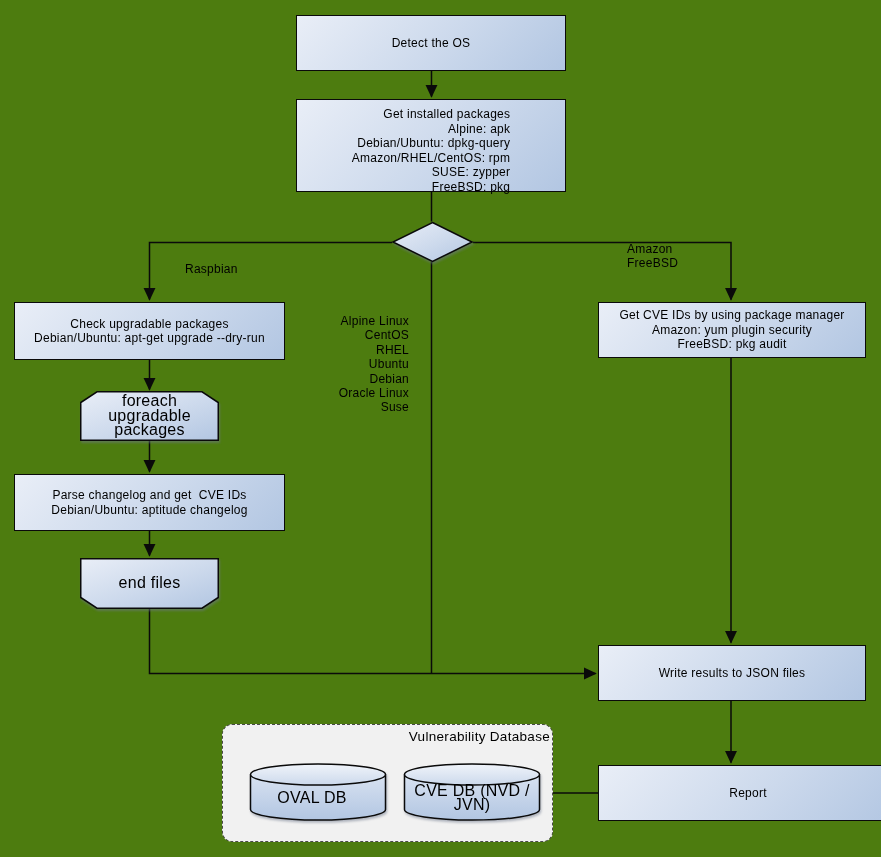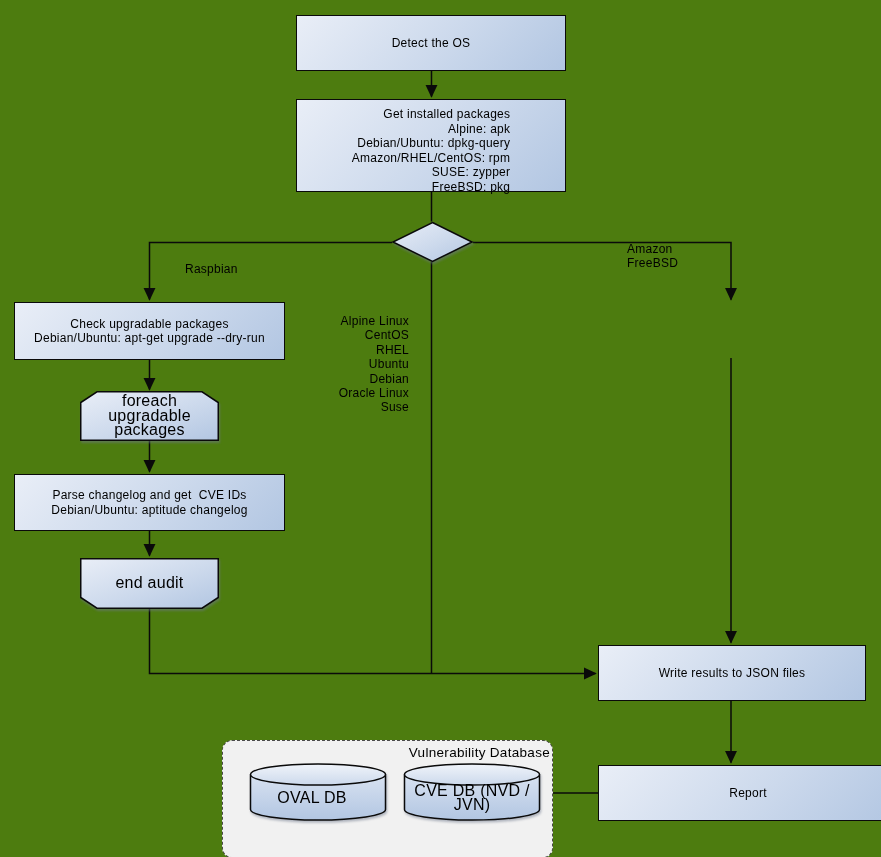--- a/index.html
+++ b/index.html
@@ -46,21 +46,21 @@
     font-size: 12px;
     line-height: 14.4px;
     letter-spacing: 0.25px;
     white-space: pre;
     z-index: 1;
   }
   .center-label { text-align: left; }
   .right-label { text-align: right; }
   #vdb-container {
     position: absolute;
-    left: 222px; top: 740px; width: 331px; height: 118px;
+    left: 222px; top: 724px; width: 331px; height: 118px;
     box-sizing: border-box;
     background: #f1f1f1;
     border: 1.5px dashed #4a4a4a;
     border-radius: 10px;
     z-index: 1;
   }
   #vdb-title {
     position: absolute;
     top: 4px; right: 2px;
     font-size: 13.5px;
@@ -123,20 +123,25 @@
   <div class="node" style="left:14px; top:302px; width:271px; height:58px;">
     <span>Check upgradable packages
 Debian/Ubuntu: apt-get upgrade --dry-run</span>
   </div>
 
   <div class="node" style="left:14px; top:474px; width:271px; height:57px;">
     <span>Parse changelog and get  CVE IDs
 Debian/Ubuntu: aptitude changelog</span>
   </div>
 
+  <div class="node" style="left:598px; top:302px; width:268px; height:56px;">
+    <span>Get CVE IDs by using package manager
+Amazon: yum plugin security
+FreeBSD: pkg audit</span>
+  </div>
 
   <div class="node" style="left:598px; top:645px; width:268px; height:56px;">
     <span>Write results to JSON files</span>
   </div>
 
   <div class="node" style="left:598px; top:765px; width:300px; height:56px;">
     <span>Report</span>
   </div>
 
   <div class="shape" style="left:391px; top:221px; width:83px; height:42px;">
@@ -150,21 +155,21 @@
       <polygon points="17,0.75 122,0.75 138.25,11.5 138.25,49.25 0.75,49.25 0.75,11.5" fill="url(#boxGrad)" stroke="#0a0a0a" stroke-width="1.5"></polygon>
     </svg>
     <div class="shape-label">foreach
 upgradable  packages</div>
   </div>
 
   <div class="shape" style="left:80px; top:558px; width:139px; height:51px;">
     <svg width="139" height="51" viewBox="0 0 139 51">
       <polygon points="0.75,0.75 138.25,0.75 138.25,39.5 122,50.25 17,50.25 0.75,39.5" fill="url(#boxGrad)" stroke="#0a0a0a" stroke-width="1.5"></polygon>
     </svg>
-    <div class="shape-label">end audit</div>
+    <div class="shape-label">end files</div>
   </div>
 
   <div class="flow-label center-label" style="left:185px; top:262px; width:100px;">Raspbian</div>
 
   <div class="flow-label right-label" style="right:472px; top:270px;margin-top:44px;">Alpine Linux
 CentOS
 RHEL
 Ubuntu
 Debian
 Oracle Linux

